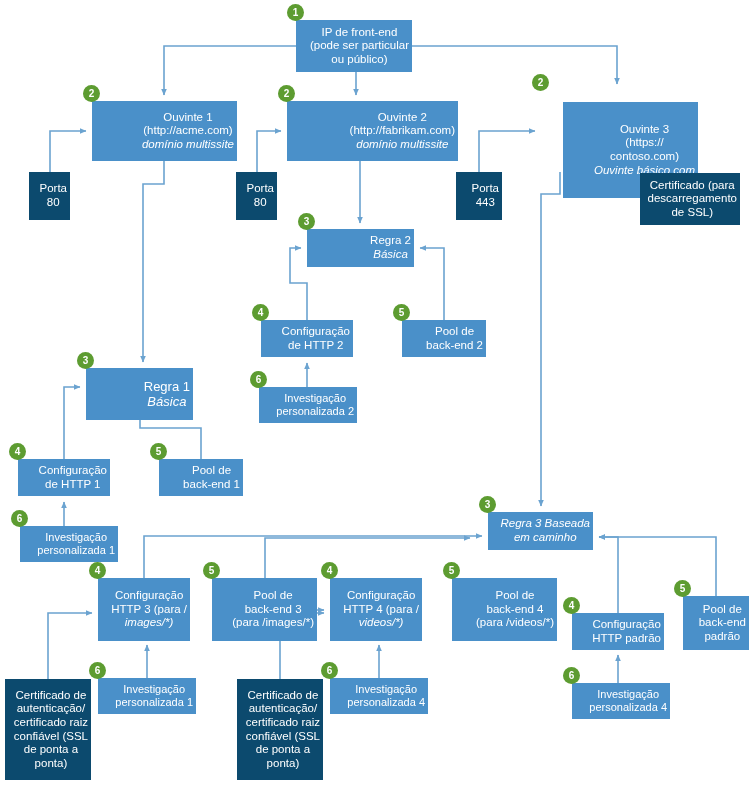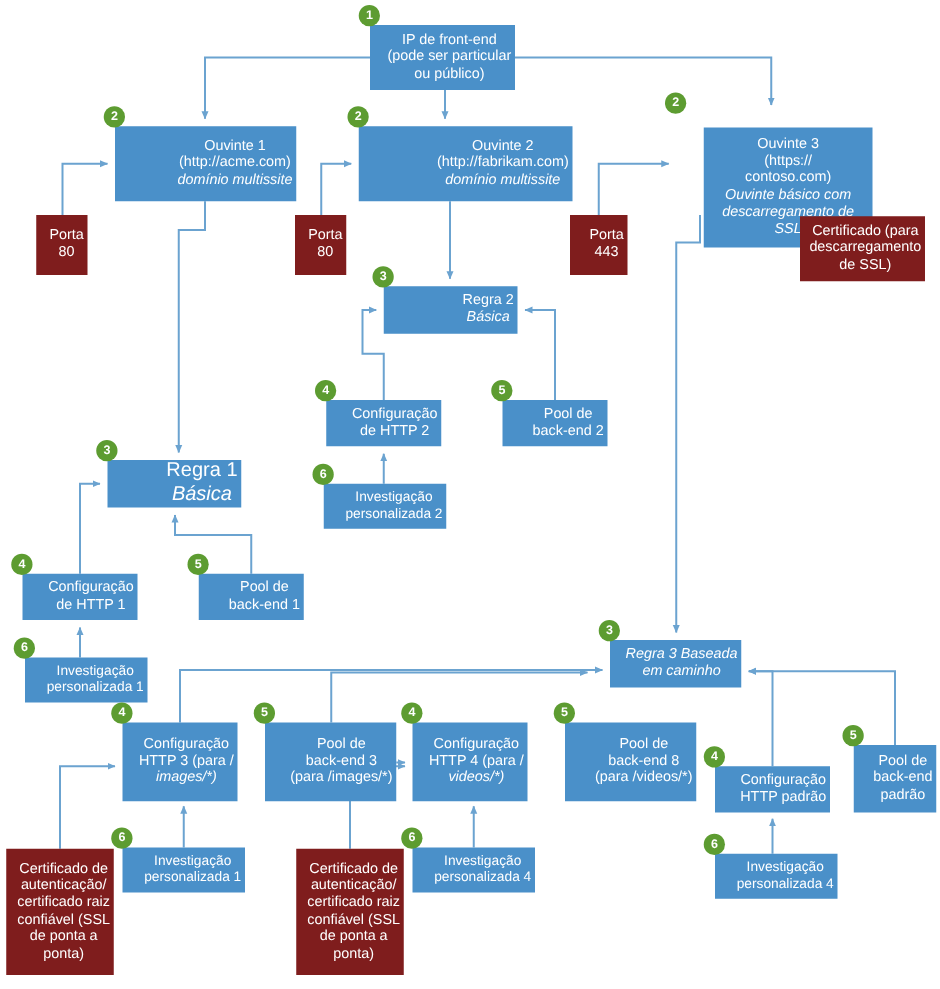--- a/index.html
+++ b/index.html
@@ -1,21 +1,21 @@
 <!DOCTYPE html>
 <html><head>
 <meta charset="utf-8">
 <style>
   html,body{margin:0;padding:0;background:#ffffff;}
   body{font-family:"Liberation Sans", sans-serif;}
   #canvas{position:relative;width:752px;height:791px;background:#ffffff;overflow:hidden;}
   .box{position:absolute;box-sizing:border-box;display:flex;align-items:center;justify-content:flex-end;
        text-align:center;color:#ffffff;line-height:1.18;padding:2px 3px;z-index:5;}
   .blue{background:#4a90c9;}
-  .teal{background:#7f1d1d;}
+  .teal{background:#0c4a6e;}
   .badge{position:absolute;width:17px;height:17px;border-radius:50%;background:#5d9c31;
          color:#ffffff;font-size:10px;font-weight:bold;display:flex;align-items:center;
          justify-content:center;z-index:20;line-height:1;}
   .it{font-style:italic;}
   svg.wires{position:absolute;left:0;top:0;width:752px;height:791px;z-index:1;}
 </style>
 </head>
 <body>
 
 <div id="canvas">
@@ -106,21 +106,20 @@
           <div class="it">domínio multissite</div>
         </div>
       </div>
       <div class="badge" style="left: 278px; top: 85px;">2</div>
       <div class="box blue" style="left: 563px; top: 90px; width: 135px; height: 96px; font-size: 11.5px; margin-top: 12px;">
         <div>
           <div>Ouvinte 3</div>
           <div>(https://</div>
           <div>contoso.com)</div>
           <div class="it">Ouvinte básico com</div>
-          <div class="it">descarregamento de SSL</div>
         </div>
       </div>
       <div class="badge" style="left: 532px; top: 74px;">2</div>
       <div class="box teal" style="left: 29px; top: 172px; width: 41px; height: 48px; font-size: 11.5px;">
         <div>
           <div>Porta</div>
           <div>80</div>
         </div>
       </div>
       <div class="box teal" style="left: 236px; top: 172px; width: 41px; height: 48px; font-size: 11.5px;">
@@ -163,21 +162,21 @@
         </div>
       </div>
       <div class="badge" style="left: 393px; top: 304px;">5</div>
       <div class="box blue" style="left: 259px; top: 387px; width: 98px; height: 36px; font-size: 11px;">
         <div>
           <div>Investigação</div>
           <div>personalizada 2</div>
         </div>
       </div>
       <div class="badge" style="left: 250px; top: 371px;">6</div>
-      <div class="box blue" style="left: 86px; top: 368px; width: 107px; height: 38px; font-size: 16px;">
+      <div class="box blue" style="left: 86px; top: 368px; width: 107px; height: 52px; font-size: 13px;">
         <div>
           <div>Regra 1</div>
           <div class="it">Básica</div>
         </div>
       </div>
       <div class="badge" style="left: 77px; top: 352px;">3</div>
       <div class="box blue" style="left: 18px; top: 459px; width: 92px; height: 37px; font-size: 11.5px;">
         <div>
           <div>Configuração</div>
           <div>de HTTP 1</div>
@@ -225,21 +224,21 @@
         <div>
           <div>Configuração</div>
           <div>HTTP 4 (para /</div>
           <div class="it">videos/*)</div>
         </div>
       </div>
       <div class="badge" style="left: 321px; top: 562px;">4</div>
       <div class="box blue" style="left: 452px; top: 578px; width: 105px; height: 63px; font-size: 11.5px;">
         <div>
           <div>Pool de</div>
-          <div>back-end 8</div>
+          <div>back-end 4</div>
           <div>(para /videos/*)</div>
         </div>
       </div>
       <div class="badge" style="left: 443px; top: 562px;">5</div>
       <div class="box blue" style="left: 572px; top: 613px; width: 92px; height: 37px; font-size: 11.5px;">
         <div>
           <div>Configuração</div>
           <div>HTTP padrão</div>
         </div>
       </div>

